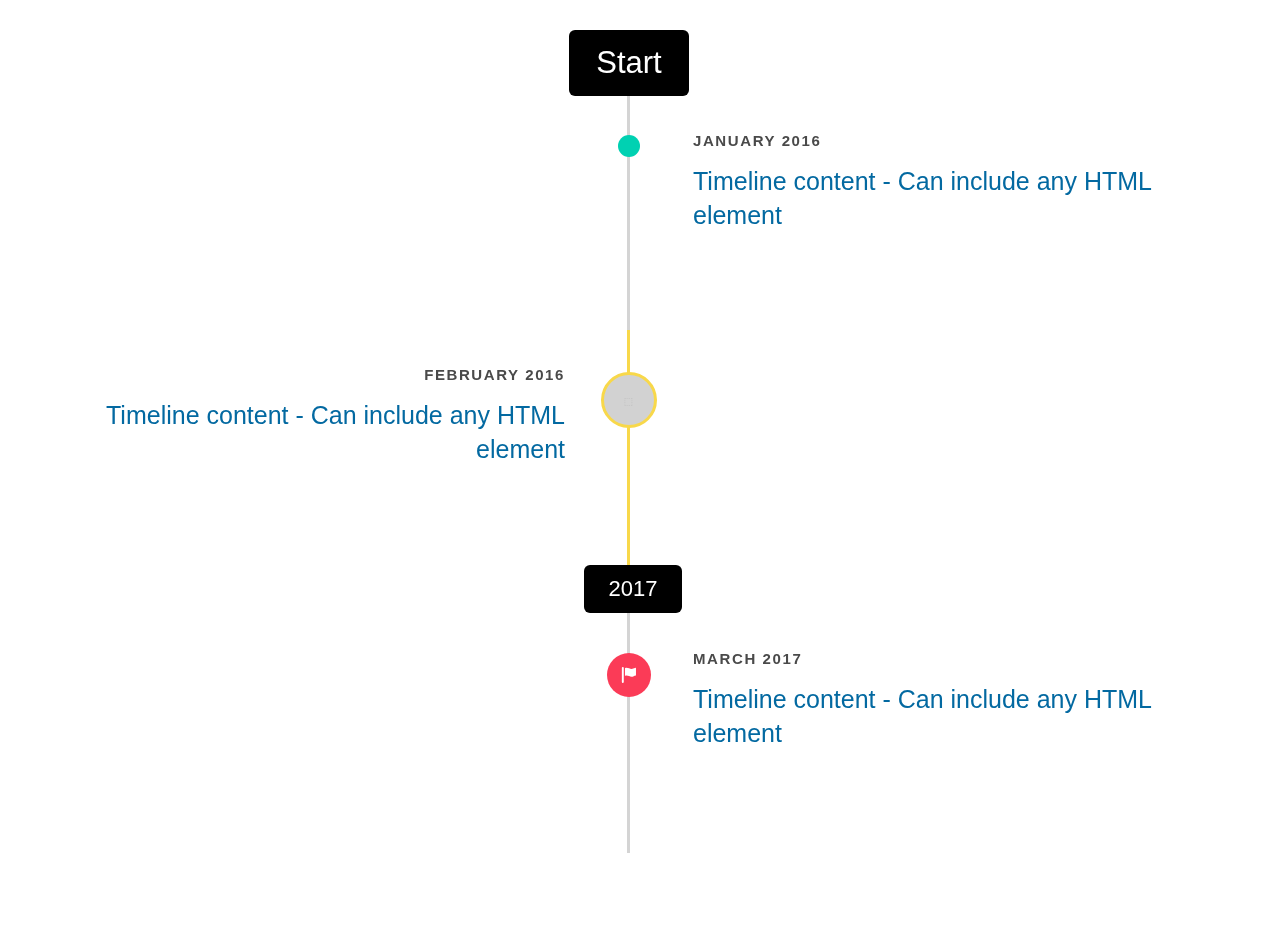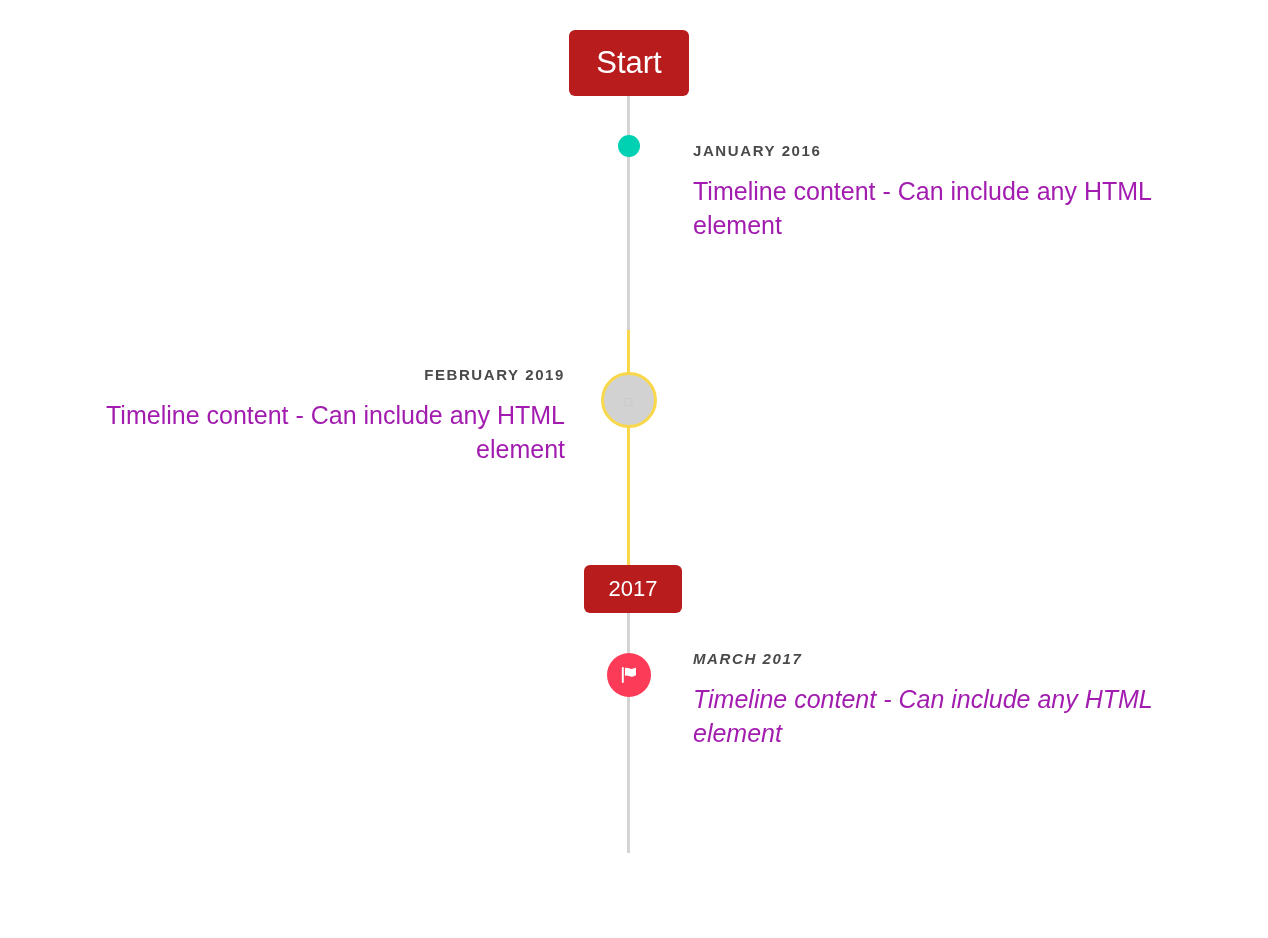--- a/index.html
+++ b/index.html
@@ -30,21 +30,21 @@
     width: 3px;
     background: #d4d4d4;
   }
   .spine-top      { top: 95px;  height: 235px; }
   .spine-yellow   { top: 330px; height: 235px; background: #f8d84a; }
   .spine-bottom   { top: 613px; height: 240px; background: #d4d4d4; }
 
   
   .badge {
     position: absolute;
-    background: #b91c1c;
+    background: #000000;
     color: #ffffff;
     border-radius: 6px;
     display: flex;
     align-items: center;
     justify-content: center;
     font-weight: 400;
     z-index: 5;
     user-select: none;
   }
   .badge-start {
@@ -97,36 +97,36 @@
     background: #fb3b57;
   }
   .marker-flag svg { display: block; }
 
   
   .entry { position: absolute; }
 
   .entry-right { left: 693px; width: 540px; text-align: left; }
   .entry-left  { left: 40px;  width: 525px; text-align: right; }
 
-  .entry-jan { top: 143px; }
+  .entry-jan { top: 133px; }
   .entry-feb { top: 367px; }
-  .entry-mar { top: 651px; font-style: italic; }
+  .entry-mar { top: 651px; }
 
   .entry-date {
     font-size: 15px;
     font-weight: bold;
     letter-spacing: 1.6px;
     color: #4a4a4a;
     margin: 0 0 14px 0;
     line-height: 1.1;
   }
   .entry-body {
     font-size: 25px;
     font-weight: 400;
-    color: #a21caf;
+    color: #0369a1;
     line-height: 1.36;
     margin: 0;
   }
 </style>
 </head>
 <body>
 
 <div class="timeline">
 
   <div class="spine spine-top"></div>
@@ -138,21 +138,21 @@
   <div class="marker marker-dot"></div>
   <div class="entry entry-right entry-jan">
     <p class="entry-date">JANUARY 2016</p>
     <p class="entry-body">Timeline content - Can include any HTML element</p>
   </div>
 
   <div class="marker marker-circle">
     <span class="glyph">⬚</span>
   </div>
   <div class="entry entry-left entry-feb">
-    <p class="entry-date">FEBRUARY 2019</p>
+    <p class="entry-date">FEBRUARY 2016</p>
     <p class="entry-body">Timeline content - Can include any HTML element</p>
   </div>
 
   <div class="badge badge-year">2017</div>
 
   <div class="marker marker-flag">
     <svg width="22" height="22" viewBox="0 0 24 24" aria-hidden="true">
       <rect x="4.2" y="3.2" width="2.1" height="17.6" rx="1.05" fill="#ffffff"></rect>
       <path d="M7.6 4.6 C10.6 3.0 13.6 6.6 16.6 5.0 C18.0 4.3 19.0 4.0 19.6 4.0 L19.6 12.6 C18.6 12.6 17.6 13.0 16.6 13.5 C13.6 15.1 10.6 11.5 7.6 13.1 Z" fill="#ffffff"></path>
     </svg>

